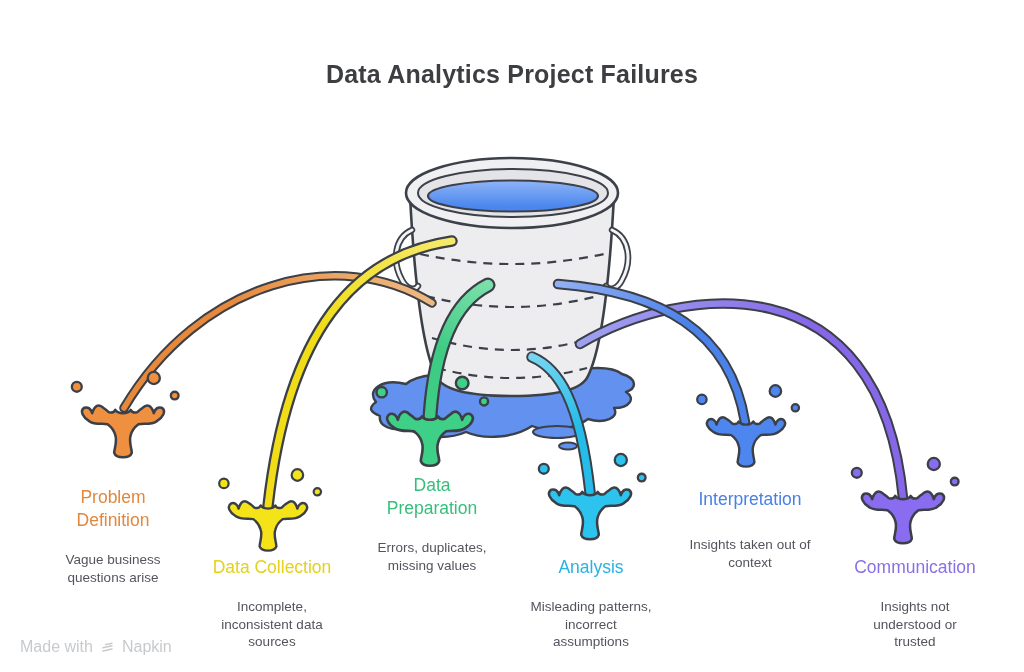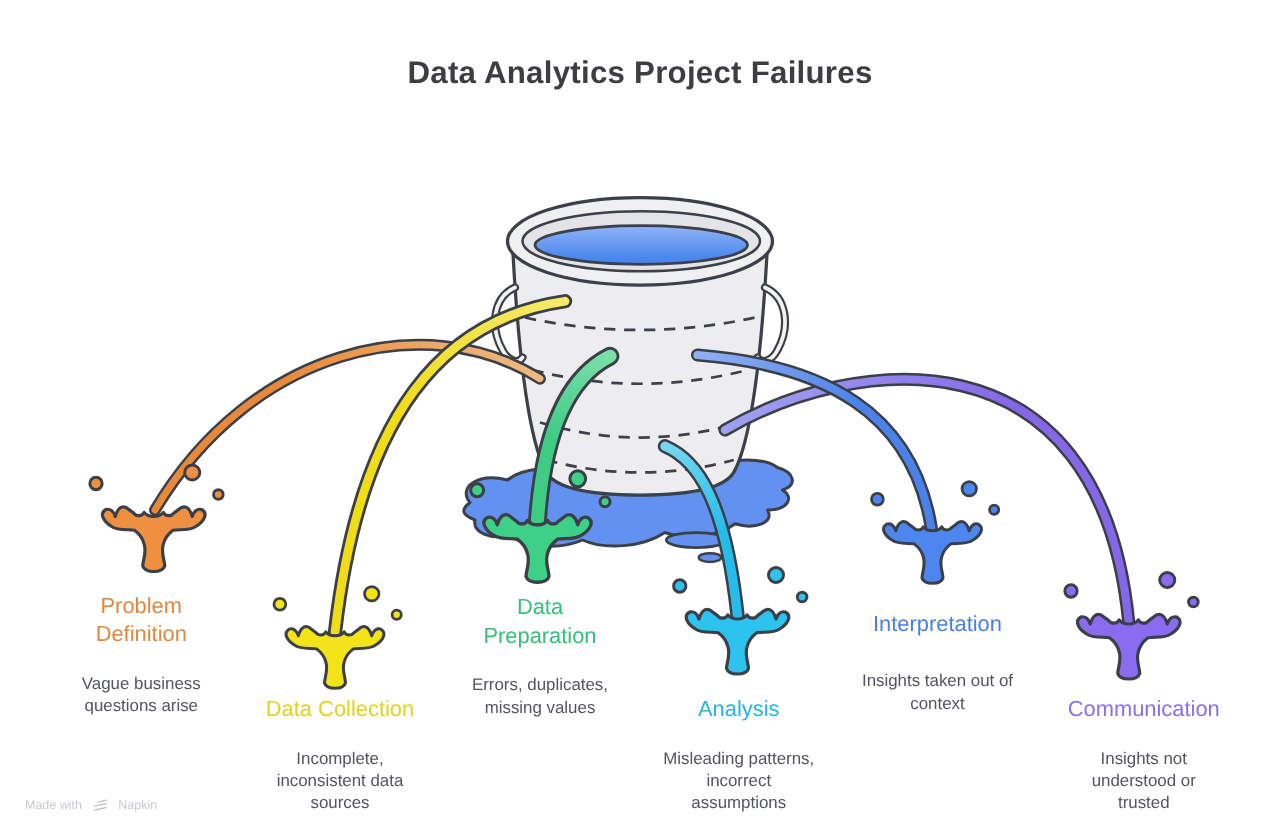--- a/index.html
+++ b/index.html
@@ -2,40 +2,40 @@
 <html><head>
 <meta charset="utf-8">
 <style>
   html,body{margin:0;padding:0;}
   body{
     width:1024px;height:672px;position:relative;overflow:hidden;
     background:#ffffff;
     font-family:"Liberation Sans","DejaVu Sans",sans-serif;
   }
   .title{
-    position:absolute;left:0;top:44px;width:1024px;text-align:center;
+    position:absolute;left:0;top:60px;width:1024px;text-align:center;
     font-size:25px;font-weight:bold;color:#3d3e42;letter-spacing:.2px;
   }
   .stage{position:absolute;width:180px;text-align:center;}
   .stage-label{
     font-size:17.5px;font-weight:500;line-height:1.32;white-space:pre-line;
   }
   .stage-desc{
     margin-top:19px;font-size:13.5px;line-height:1.3;color:#53555d;white-space:pre-line;
   }
-  .stage-0{left:23px;top:473px;}
+  .stage-0{left:23px;top:486px;}
   .stage-1{left:182px;top:556px;}
   .stage-2{left:342px;top:474px;}
   .stage-3{left:501px;top:556px;}
   .stage-4{left:660px;top:488px;}
   .stage-5{left:825px;top:556px;}
   .stage-4 .stage-desc{margin-top:25px;}
   .watermark{
     position:absolute;left:20px;top:638px;display:flex;align-items:center;gap:8px;
-    font-size:10px;color:#c7cacd;
+    font-size:16px;color:#c7cacd;
   }
   svg.scene{position:absolute;left:0;top:0;}
 </style>
 </head>
 <body>
 
 <svg class="scene" width="1024" height="672" viewBox="0 0 1024 672">
   <defs>
     <linearGradient id="waterGrad" x1="0" y1="0" x2="0" y2="1">
       <stop offset="0%" stop-color="#8fb4f6"></stop>

